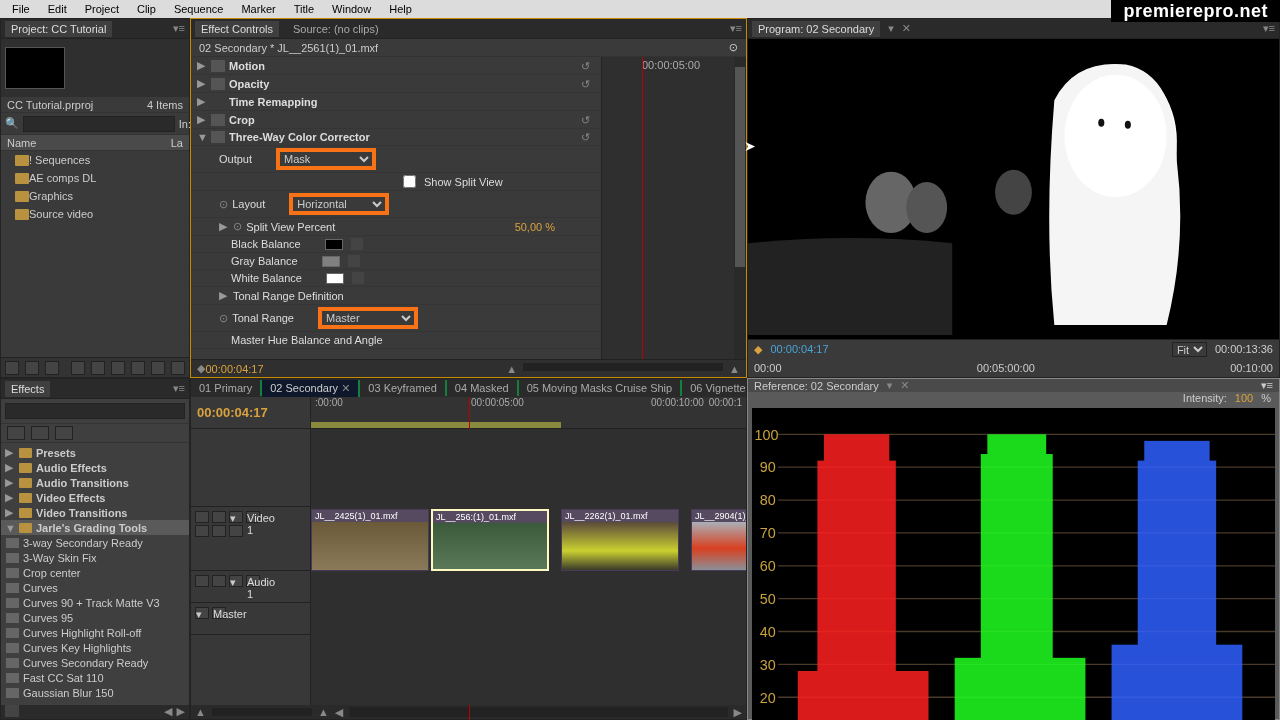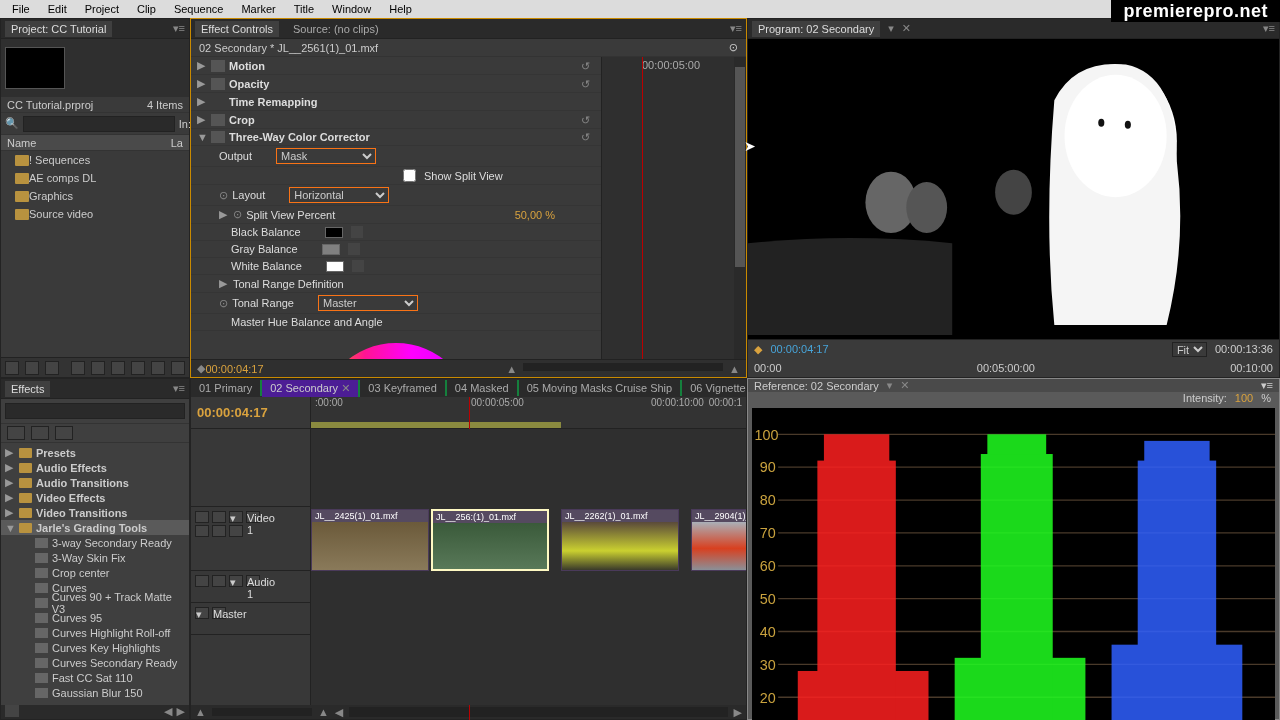--- a/index.html
+++ b/index.html
@@ -38,21 +38,21 @@
 .ec-timeline .tc{position:absolute;top:2px;left:40px;color:#aaa}
 .ec-timeline .playhead{position:absolute;top:0;bottom:0;width:1px;background:#b00;left:40px}
 .ec-row{min-height:17px;display:flex;align-items:center;padding:2px 6px;gap:4px;border-bottom:1px solid rgba(0,0,0,.08)}
 .ec-row.group{background:#3a3a3a}
 .ec-row .twirl{width:10px;color:#999;cursor:pointer}
 .ec-row .fx{width:14px;height:12px;background:#555;display:inline-block}
 .ec-row .label{flex:0 0 auto;color:#ddd}
 .ec-row.group .label{font-weight:bold}
 .ec-row .val{color:#d9a23e;margin-left:auto;margin-right:40px}
 .ec-row .reset{width:14px;height:12px;color:#888;margin-left:auto;cursor:pointer}
-.ec-row select{background:#3a3a3a;border:1px solid #f97316;color:#ccc;width:100px;margin-left:20px}
+.ec-row select{background:#3a3a3a;border:4px solid #f97316;color:#ccc;width:100px;margin-left:20px}
 .ec-row .swatch{width:18px;height:11px;display:inline-block;margin-left:20px;border:1px solid #666}
 .ec-row .eyedrop{width:12px;height:12px;background:#444;margin-left:4px}
 .ec-row input[type=checkbox]{margin-left:20px}
 .indent-1{padding-left:28px}
 .indent-2{padding-left:40px}
 .color-wheel{height:90px;display:flex;justify-content:center;align-items:flex-end;overflow:hidden}
 .color-wheel svg{width:300px;height:90px}
 .ec-footer{height:18px;background:#2f2f2f;display:flex;align-items:center;padding:0 6px;border-top:1px solid #222}
 .ec-footer .tc{color:#d9a23e}
 
@@ -71,27 +71,27 @@
 .fx-search{padding:4px;display:flex;gap:4px;border-bottom:1px solid #333}
 .fx-search input{flex:1;background:#2a2a2a;border:1px solid #222;height:16px;color:#ccc;padding:0 16px}
 .fx-icons{padding:2px 6px;display:flex;gap:6px;border-bottom:1px solid #333}
 .fx-icons span{width:18px;height:14px;background:#444;border:1px solid #222;cursor:pointer}
 .fx-tree{flex:1;overflow:auto;padding:2px 0}
 .fx-item{height:15px;display:flex;align-items:center;padding:0 4px;gap:4px;cursor:pointer}
 .fx-item.sel{background:#5a5a5a}
 .fx-item .twirl{width:10px;color:#999}
 .fx-item .folder-icon{width:13px;height:10px}
 .fx-item .preset-icon{width:13px;height:10px;background:#666}
-.fx-item.indent{padding-left:34px}
+.fx-item.indent{padding-left:5px}
 
 
 .timeline-panel{grid-column:2;grid-row:2;background:#3a3a3a}
 .tl-tabs{height:18px;background:#2a2a2a;display:flex;align-items:center;overflow:hidden}
 .tl-tabs .tab{padding:2px 8px;color:#aaa;white-space:nowrap;cursor:pointer;border-right:2px solid #15803d}
-.tl-tabs .tab.active{background:#4c1d95;color:#ddd}
+.tl-tabs .tab.active{background:#0f172a;color:#ddd}
 .tl-header{height:32px;display:flex;border-bottom:1px solid #222}
 .tl-head-left{width:120px;background:#383838;border-right:1px solid #222;display:flex;align-items:center;padding:0 6px}
 .tl-head-left .tc{color:#d9a23e;font-size:13px;font-weight:bold}
 .tl-ruler{flex:1;background:#333;position:relative}
 .tl-ruler .tick{position:absolute;top:0;color:#aaa;font-size:10px}
 .tl-ruler .playhead{position:absolute;top:0;bottom:-500px;width:1px;background:#b00;left:158px}
 .tl-ruler .workbar{position:absolute;bottom:0;height:6px;background:#8a8a3f;left:0;width:250px}
 .tl-tracks{flex:1;display:flex;overflow:hidden}
 .tl-track-heads{width:120px;background:#383838;border-right:1px solid #222}
 .tl-track-head{height:64px;border-bottom:1px solid #222;padding:4px;display:flex;flex-direction:column;gap:2px}

